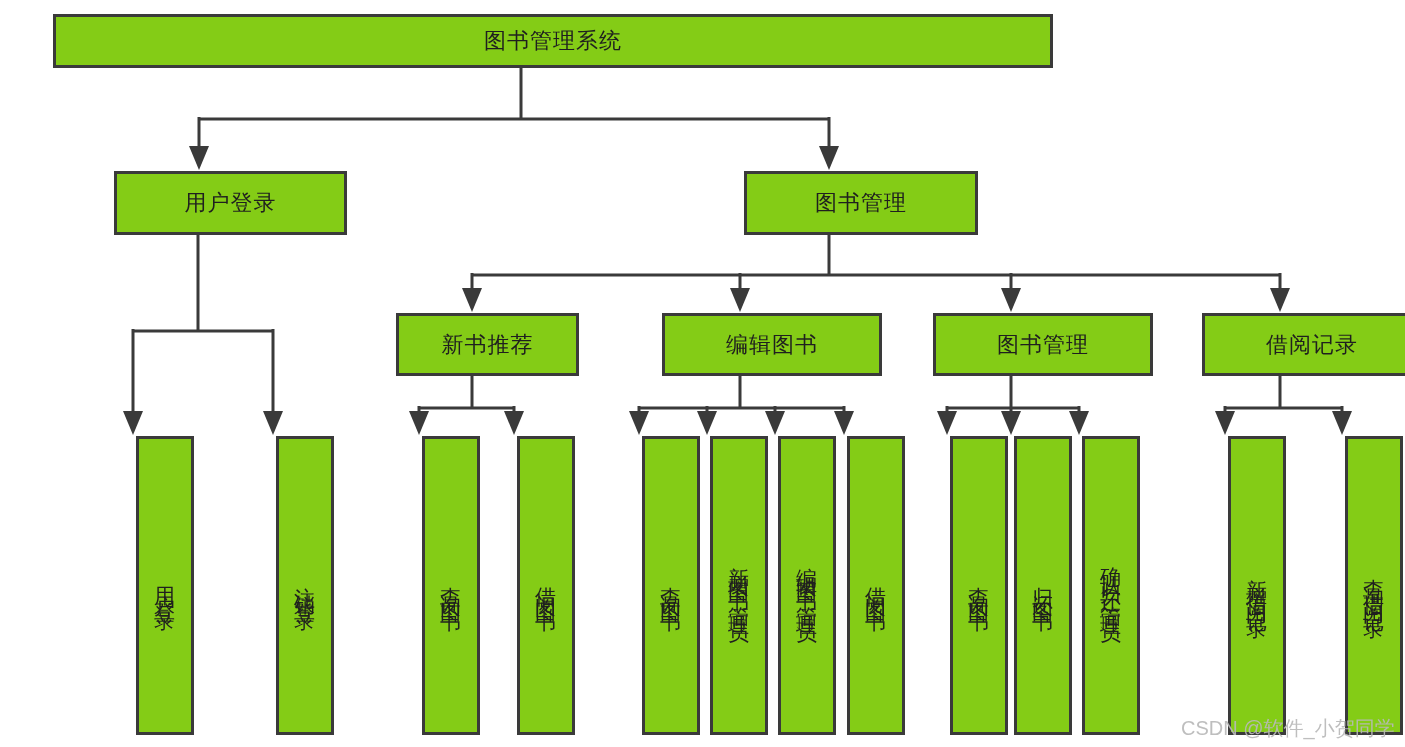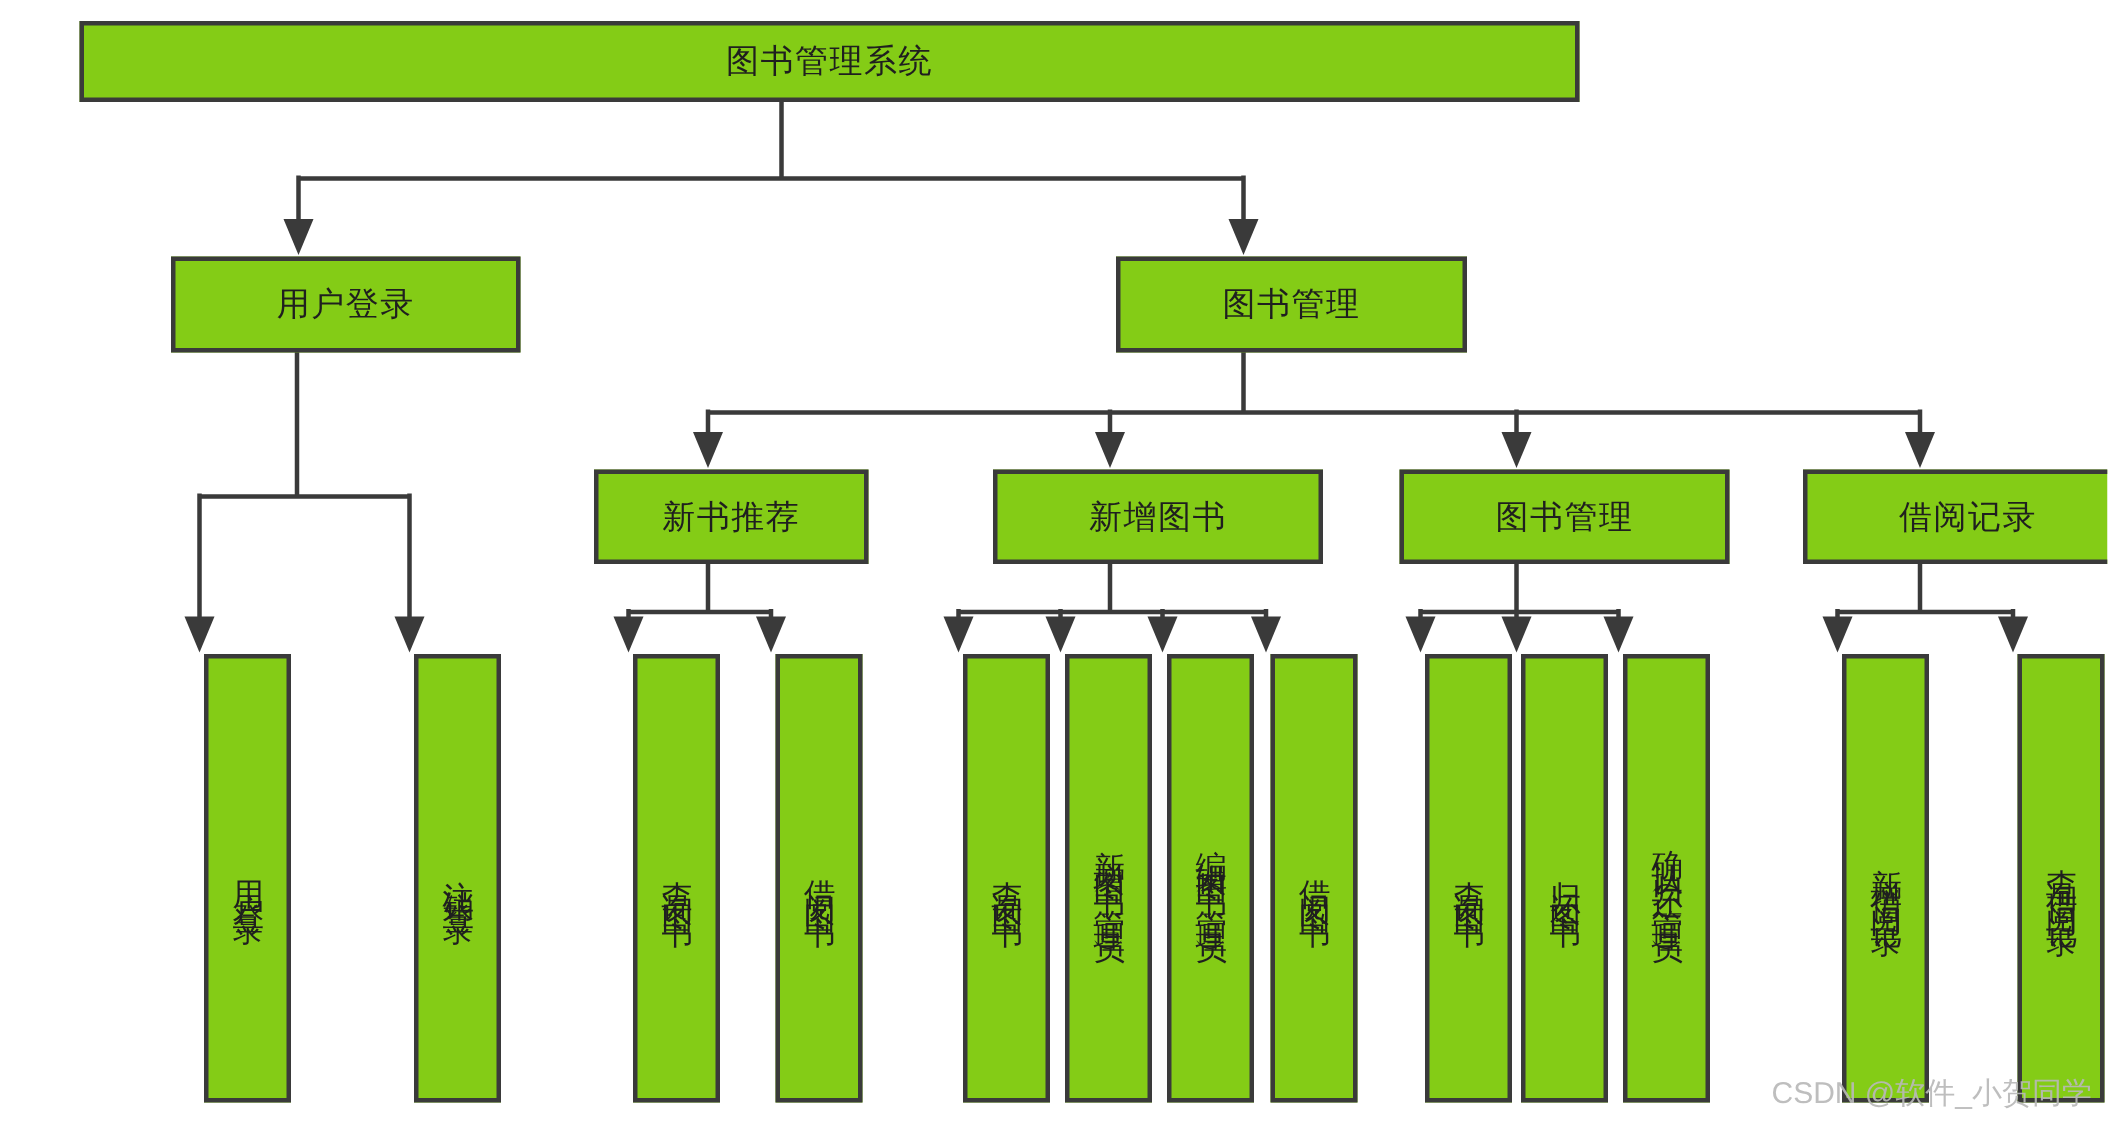--- a/index.html
+++ b/index.html
@@ -89,21 +89,21 @@
       <polygon points="1332,411 1352,411 1342,435"></polygon>
     </g>
   </svg>
 
   <div class="box hbox" style="left:21px;top:14px;width:1000px;height:54px">图书管理系统</div>
 
   <div class="box hbox" style="left:82px;top:171px;width:233px;height:64px">用户登录</div>
   <div class="box hbox" style="left:712px;top:171px;width:234px;height:64px">图书管理</div>
 
   <div class="box hbox" style="left:364px;top:313px;width:183px;height:63px">新书推荐</div>
-  <div class="box hbox" style="left:630px;top:313px;width:220px;height:63px">新增图书</div>
+  <div class="box hbox" style="left:630px;top:313px;width:220px;height:63px">编辑图书</div>
   <div class="box hbox" style="left:901px;top:313px;width:220px;height:63px">图书管理</div>
   <div class="box hbox" style="left:1170px;top:313px;width:220px;height:63px">借阅记录</div>
 
   <div class="box vbox" style="left:104px;top:436px;width:58px;height:299px">用户登录</div>
   <div class="box vbox" style="left:244px;top:436px;width:58px;height:299px">注销登录</div>
 
   <div class="box vbox" style="left:390px;top:436px;width:58px;height:299px">查询图书</div>
   <div class="box vbox" style="left:485px;top:436px;width:58px;height:299px">借阅图书</div>
 
   <div class="box vbox" style="left:610px;top:436px;width:58px;height:299px">查询图书</div>

